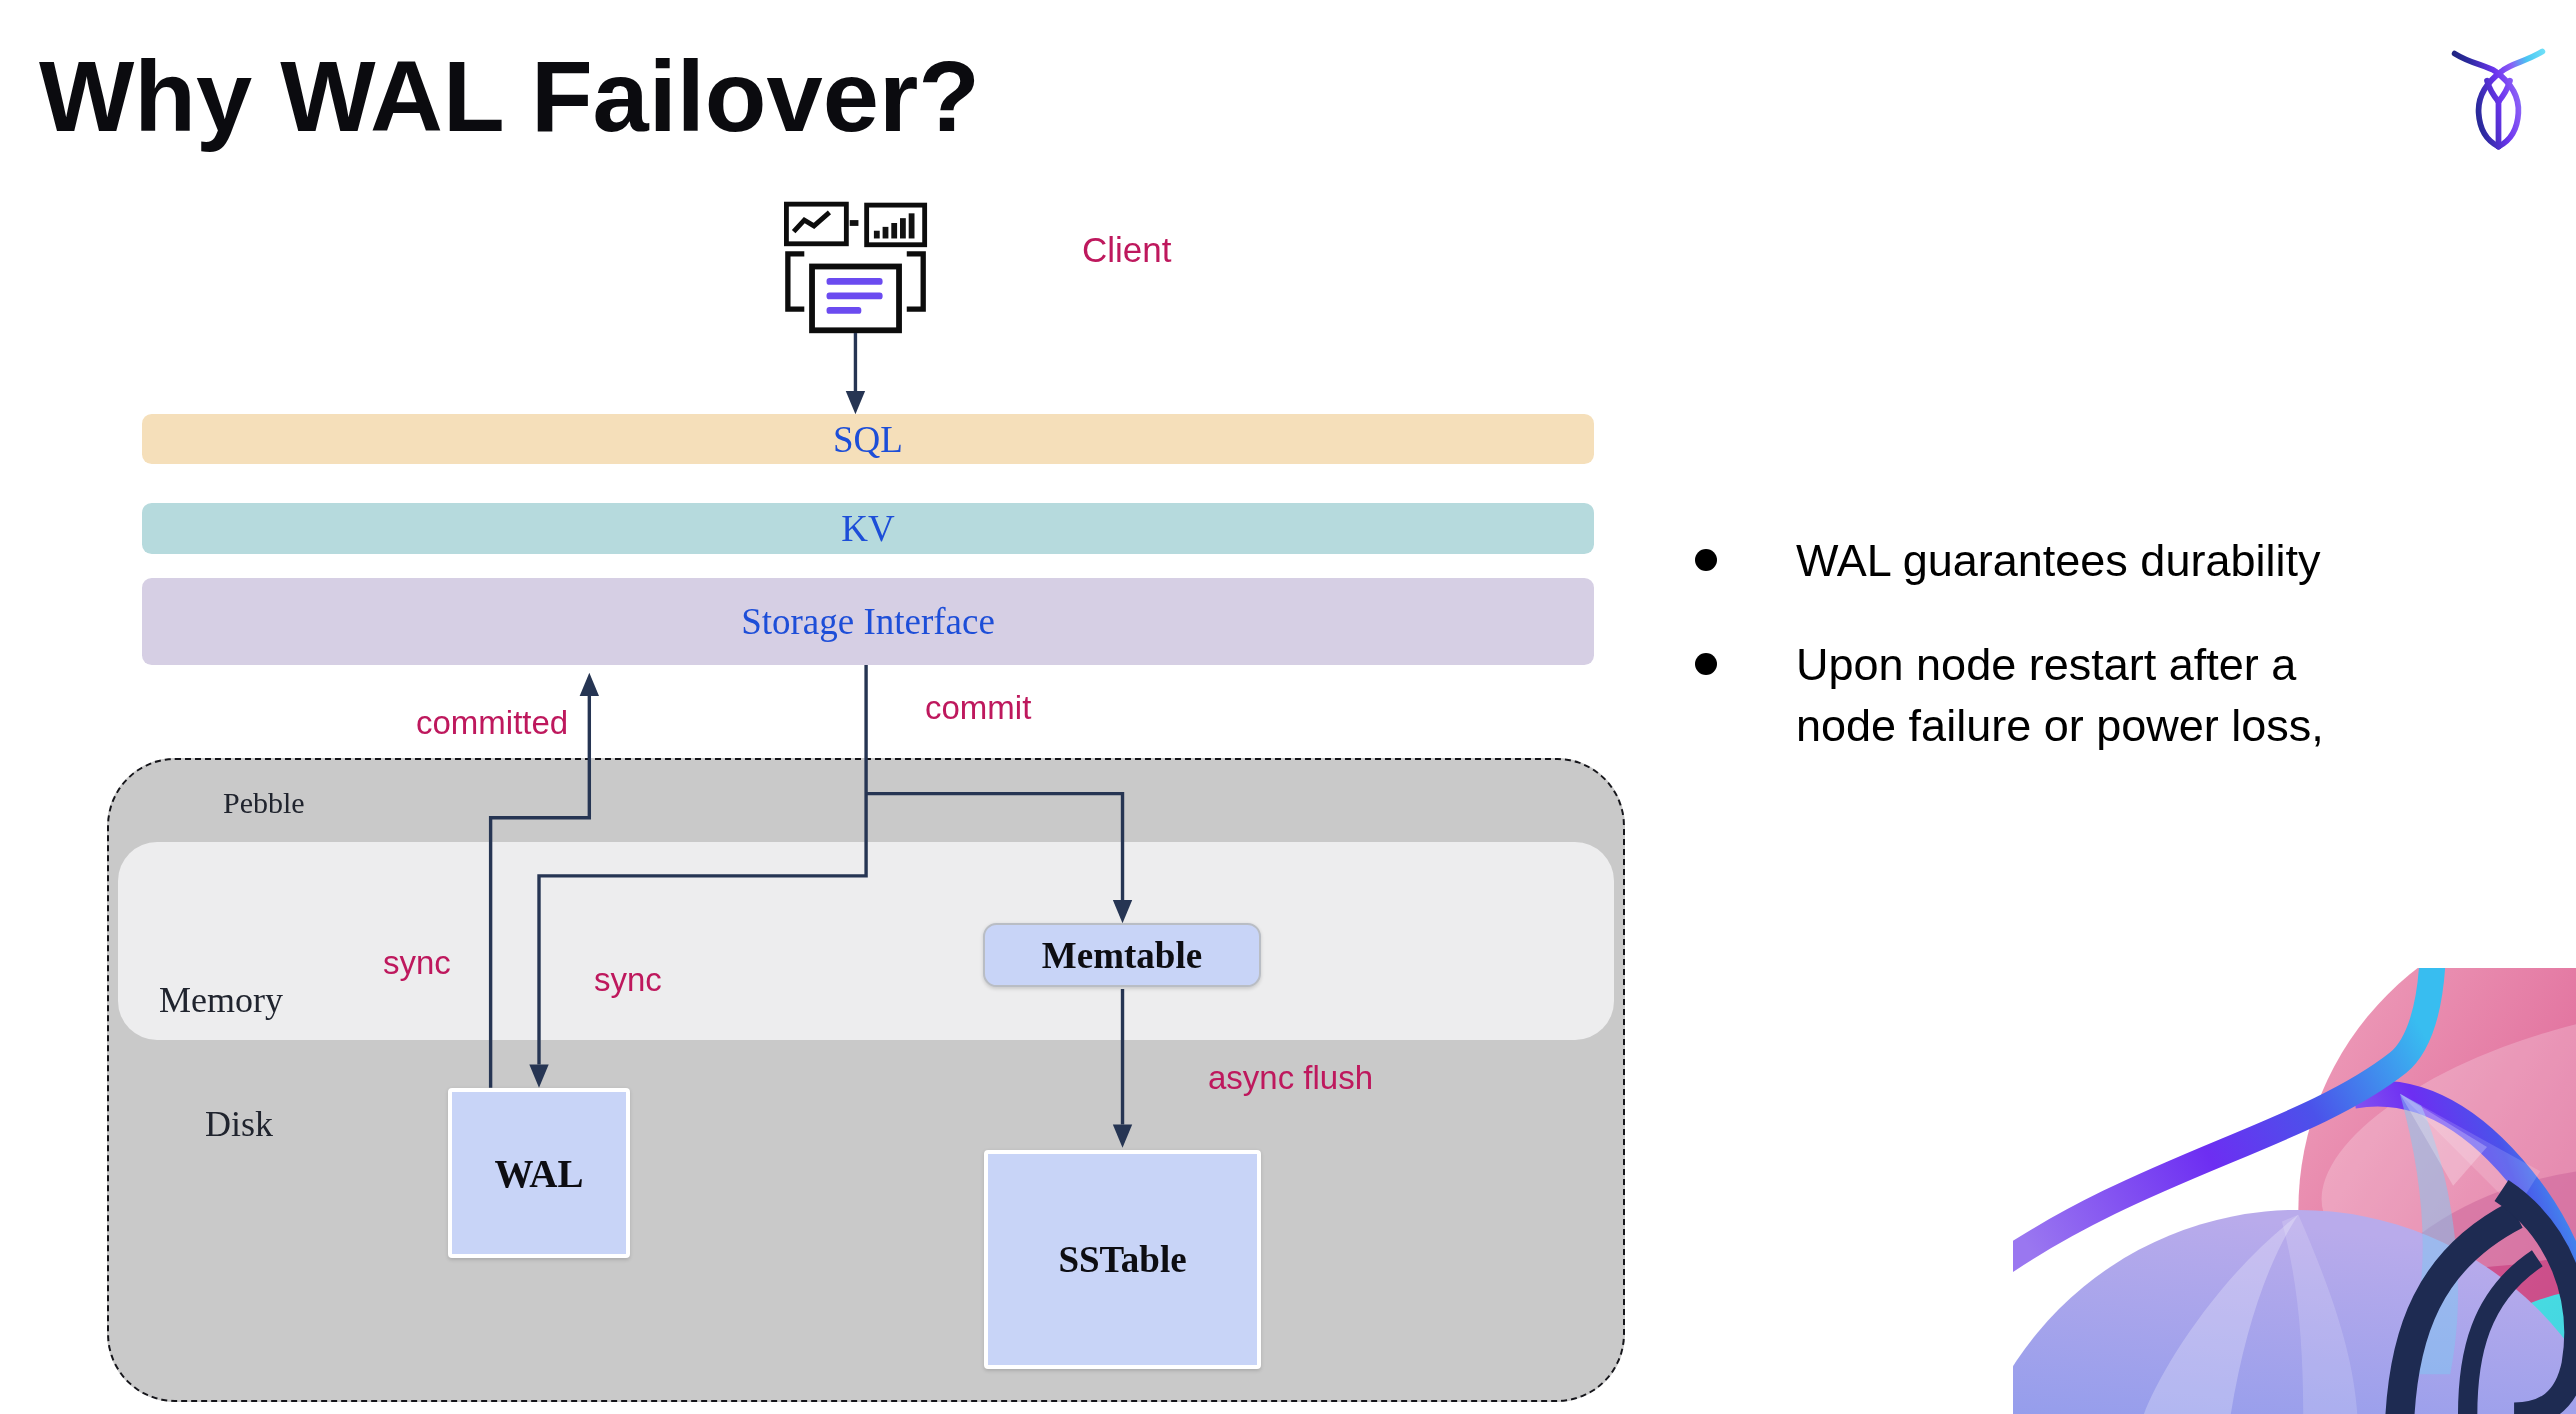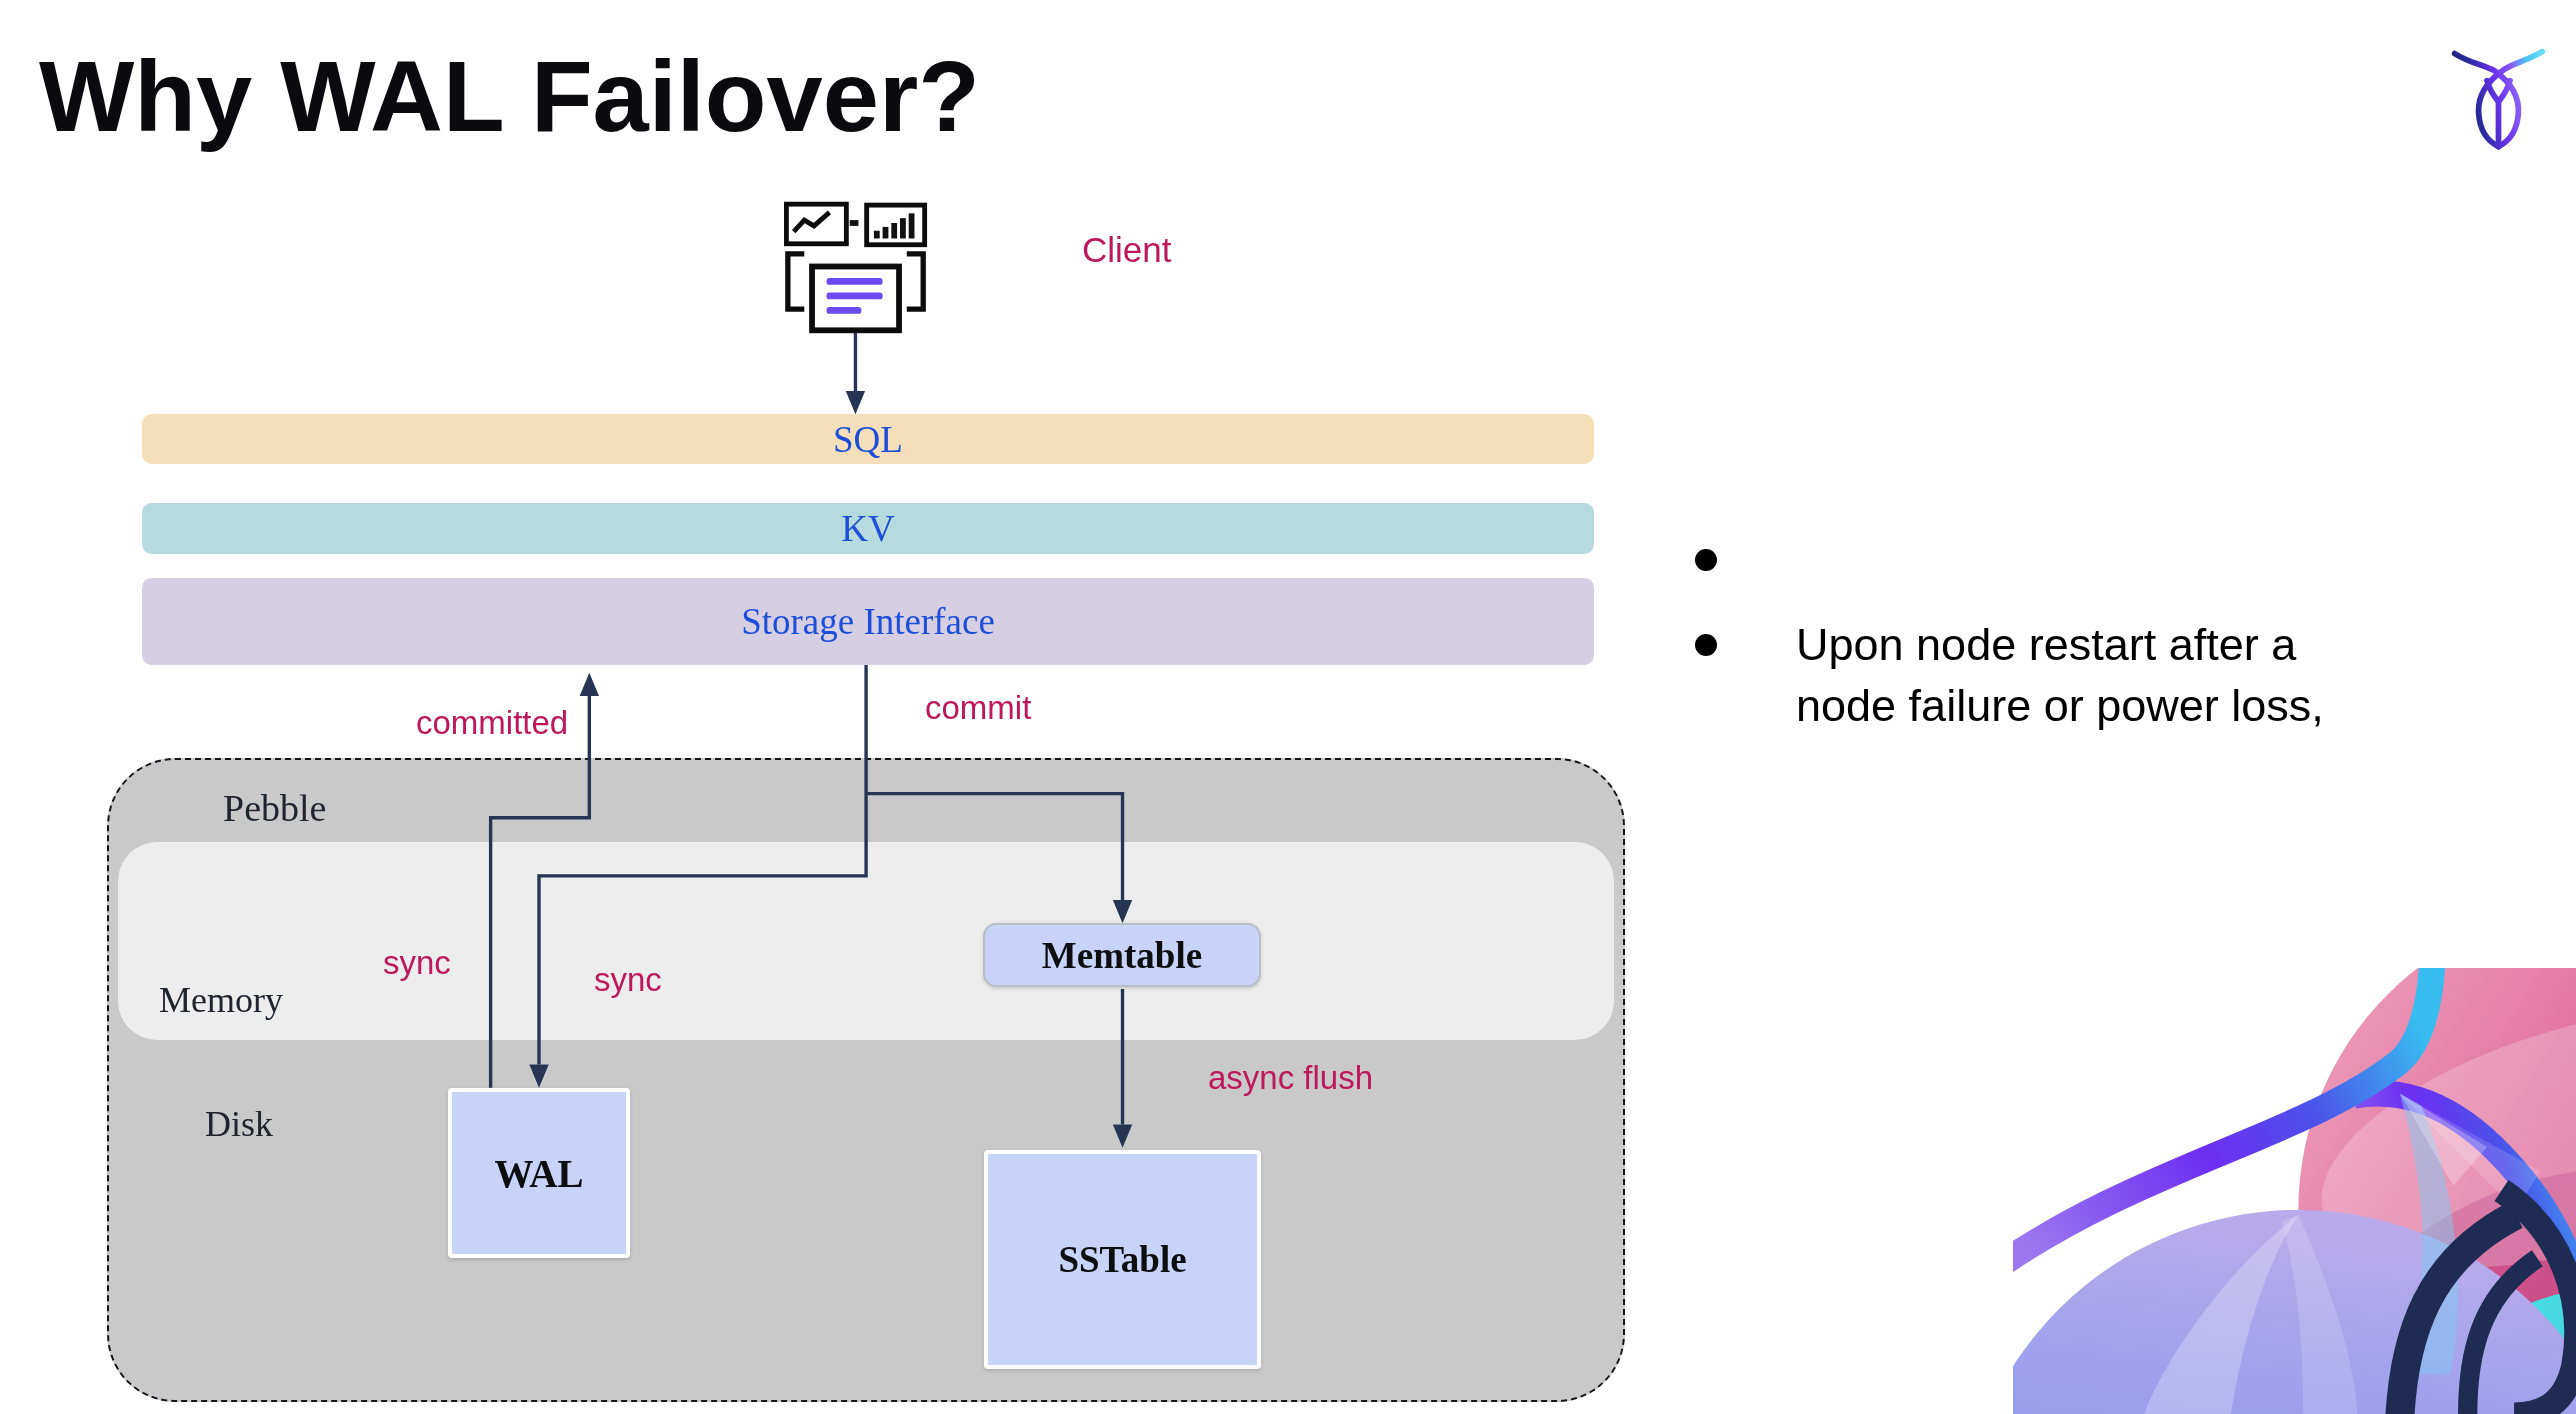--- a/index.html
+++ b/index.html
@@ -26,21 +26,21 @@
     position:absolute;left:107px;top:758px;width:1518px;height:644px;box-sizing:border-box;
     background:var(--pebble_bg,#c9c9c9);border:2.9px dashed #15151a;border-radius:68px;
   }
   .memory{
     position:absolute;left:118px;top:842px;width:1496px;height:198px;
     background:var(--memory_bg,#ededee);border-radius:39px;
   }
   .zone-label{
     position:absolute;font-family:"Liberation Serif",serif;font-size:36px;color:#20242e;
   }
-  #lbl-pebble{left:223px;top:786px;font-size:38px;}
+  #lbl-pebble{left:223px;top:786px;font-size:30px;}
   #lbl-memory{left:159px;top:979px;}
   #lbl-disk{left:205px;top:1103px;}
   
   .node{
     position:absolute;background:var(--box_fill,#c8d4f7);border:4.8px solid #ffffff;
     border-radius:4px;box-sizing:border-box;display:flex;align-items:center;justify-content:center;
     font-family:"Liberation Serif",serif;font-weight:bold;color:#0d0d12;
     box-shadow:0 1.9px 3.9px rgba(0,0,0,0.15);
   }
   #node-wal{left:448px;top:1088px;width:182px;height:170px;font-size:39px;}
@@ -198,20 +198,23 @@
 
 <div class="edge-label" id="lbl-committed">committed</div>
 <div class="edge-label" id="lbl-commit">commit</div>
 <div class="edge-label" id="lbl-sync1">sync</div>
 <div class="edge-label" id="lbl-sync2">sync</div>
 <div class="edge-label" id="lbl-async">async flush</div>
 
 <div class="bullets">
   <div class="bullet-row">
     <span class="dot"></span>
+    <div class="bullet-text">
+      <div>WAL guarantees durability</div>
+    </div>
   </div>
   <div class="bullet-row">
     <span class="dot"></span>
     <div class="bullet-text">
       <div>Upon node restart after a</div>
       <div>node failure or power loss,</div>
     </div>
   </div>
 </div>
 

